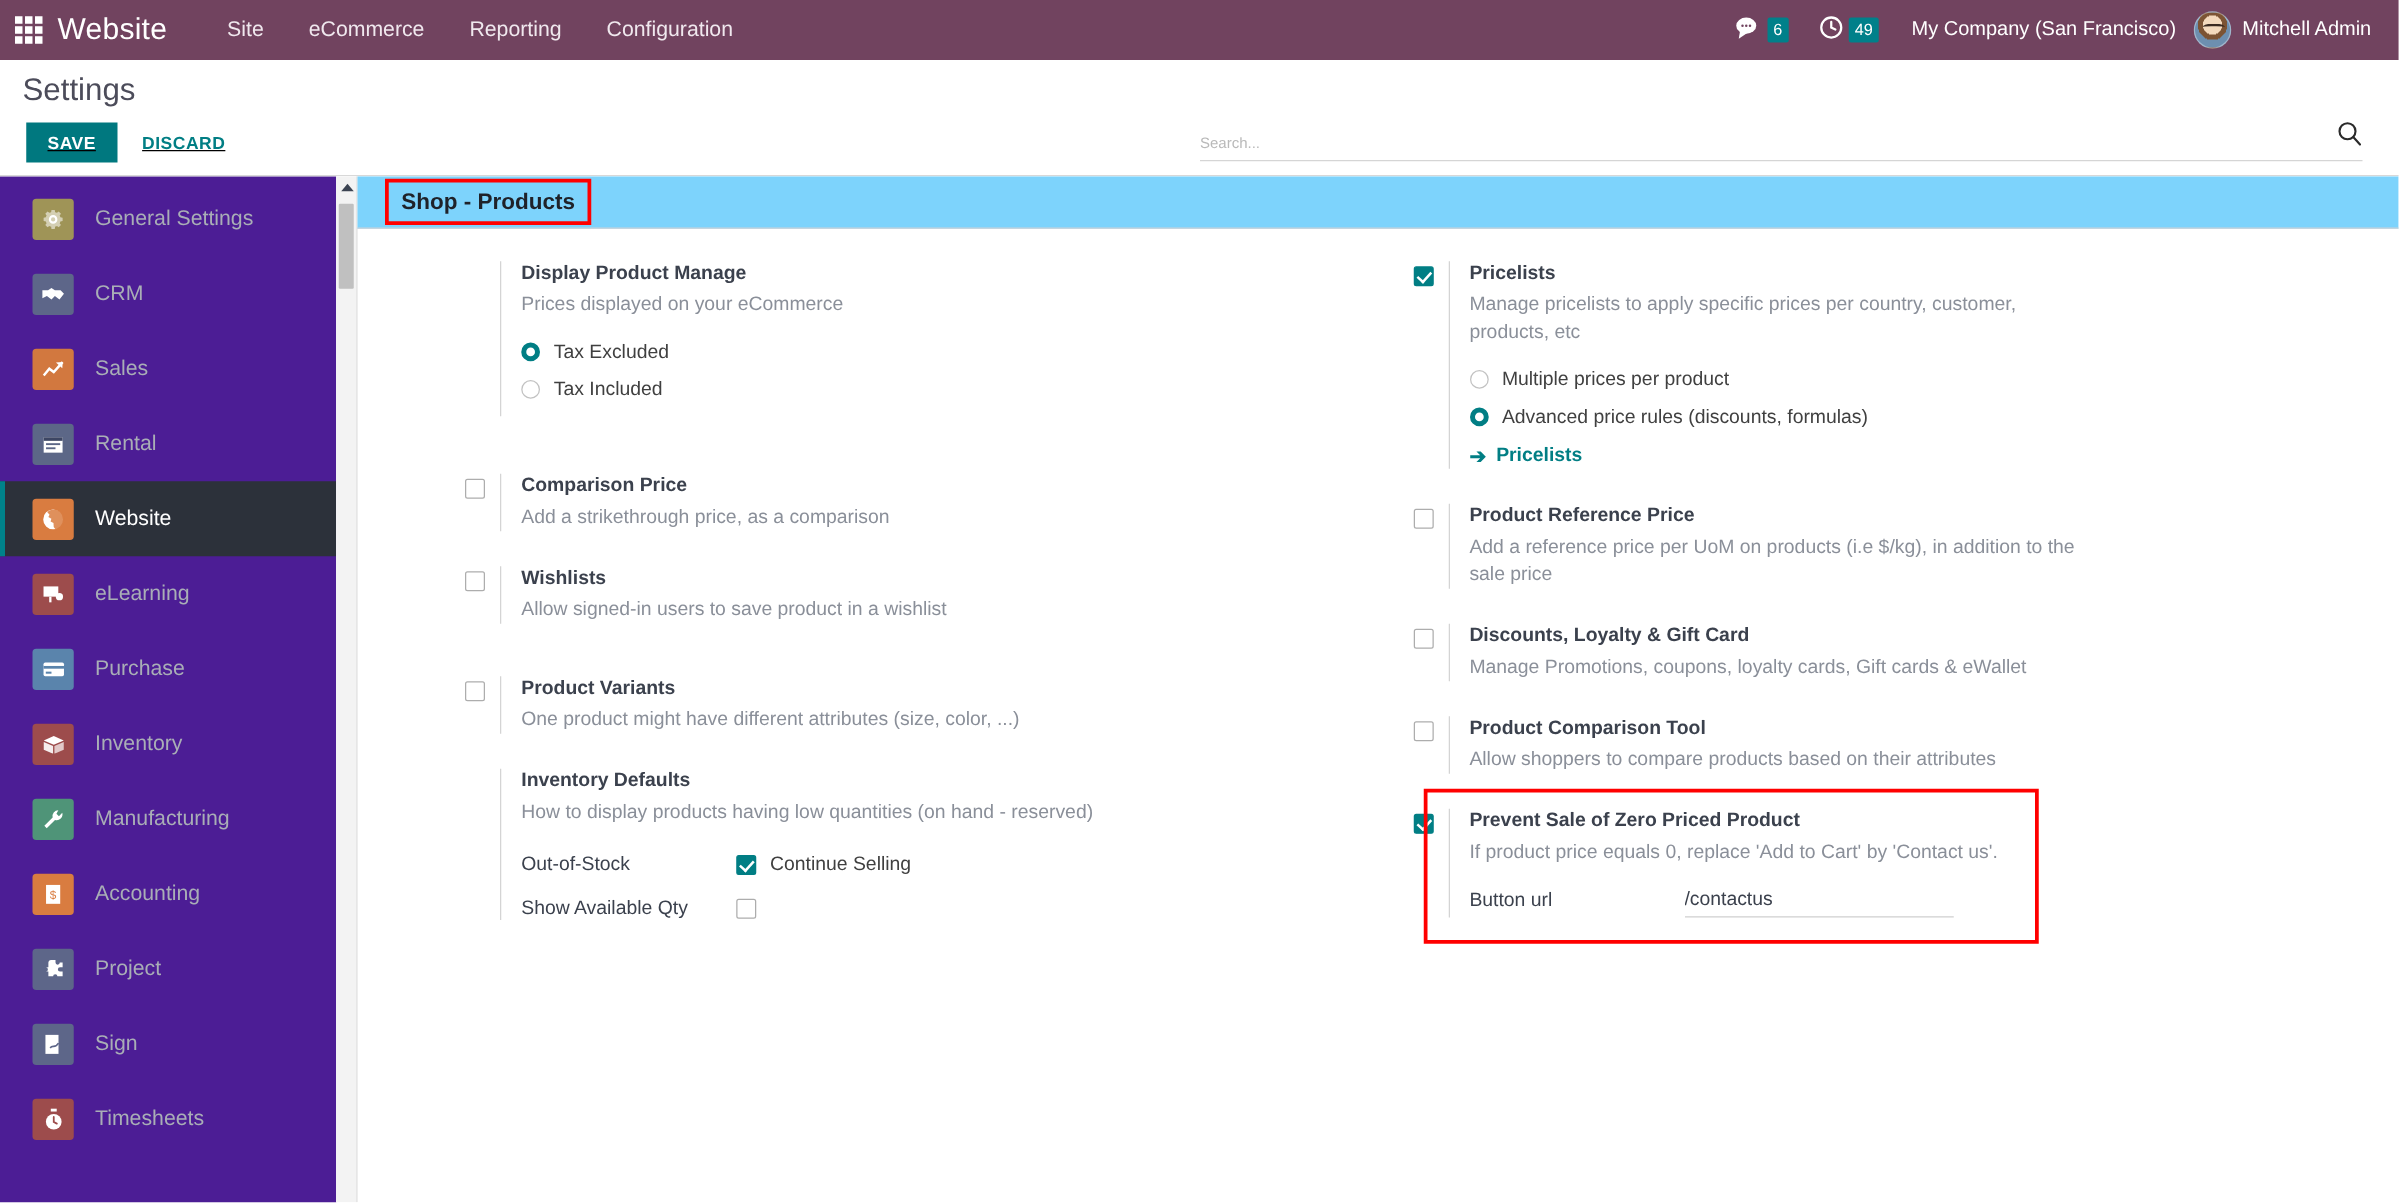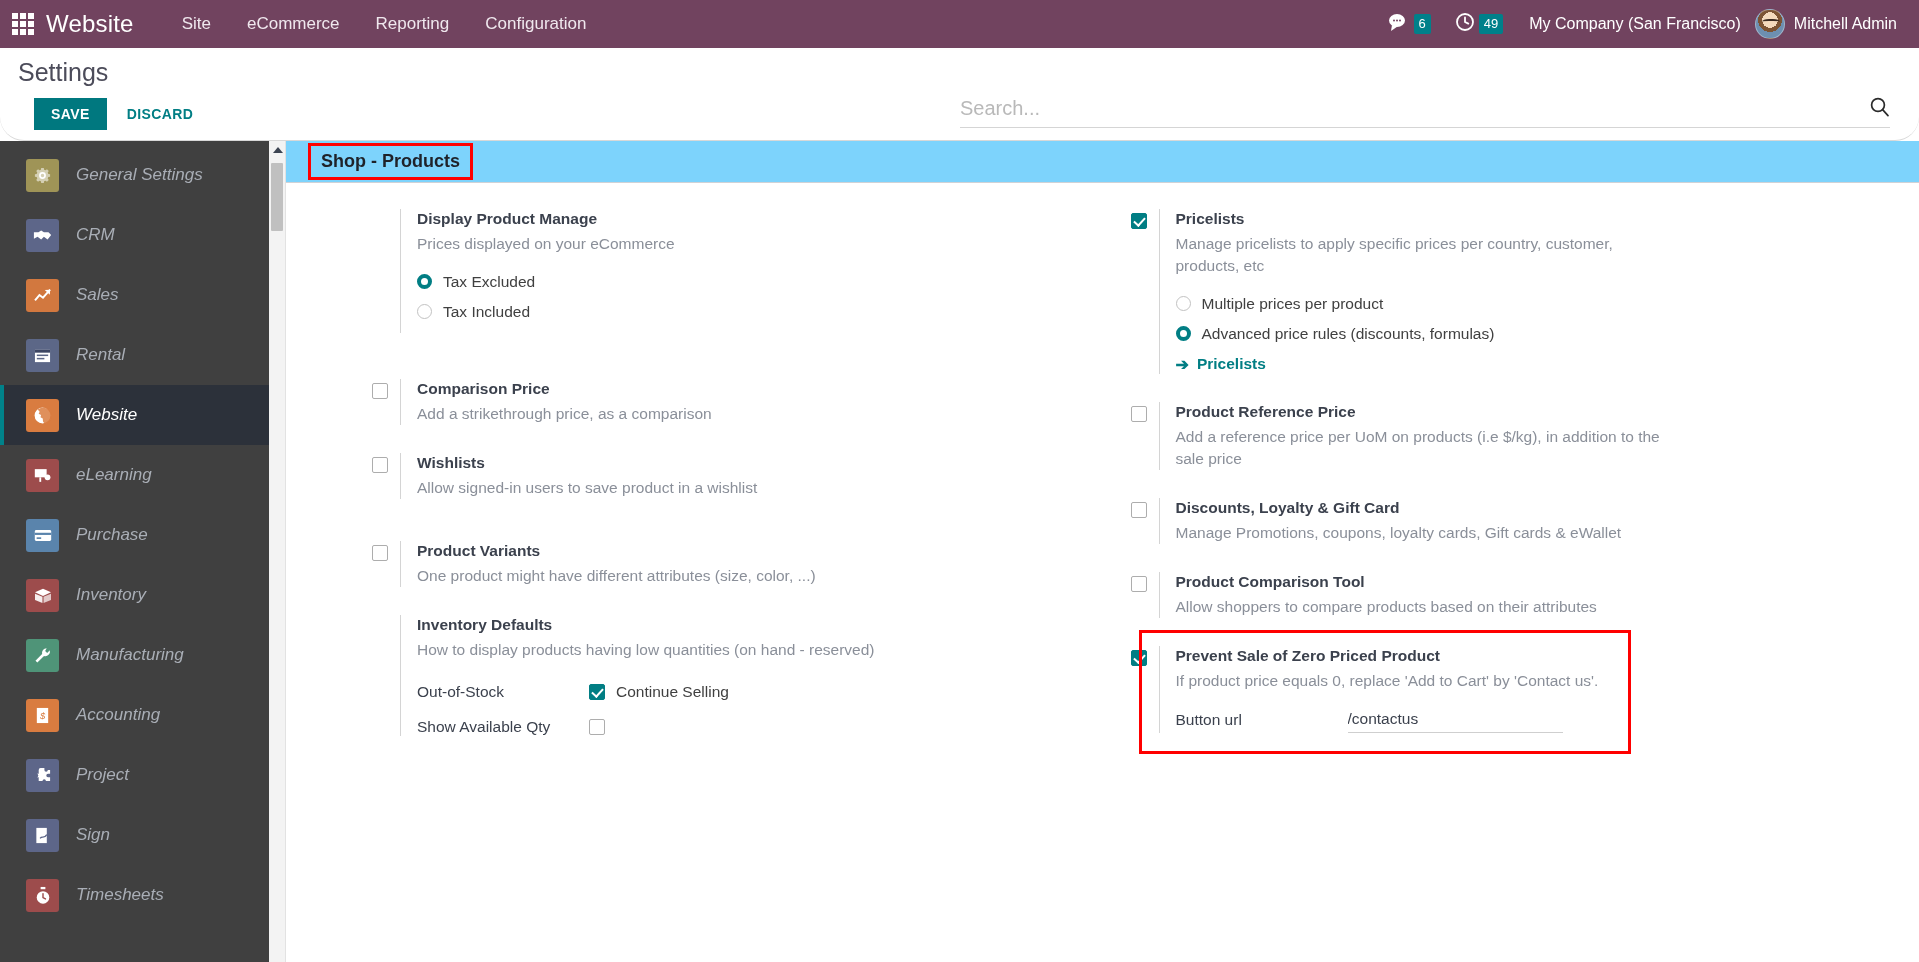--- a/index.html
+++ b/index.html
@@ -67,62 +67,60 @@
     width: 18px; height: 5px; border-top: 2px solid #3a2a20;
     border-radius: 40%;
   }
   .user-name { font-size: 16px; color: #ffffff; white-space: nowrap; }
 
   
   .control-panel {
     height: 93px; background: #ffffff;
     border-bottom: 1px solid #d8d8d8;
     position: relative;
-    border-radius: 24px;
   }
   .page-title {
     position: absolute; left: 18px; top: 10px;
     font-size: 25px; color: #4c4c5a; font-weight: 400;
   }
-  .btn-row { position: absolute; left: 34px; top: 50px; display: flex; align-items: center; }
+  .btn-row { position: absolute; left: 21px; top: 50px; display: flex; align-items: center; text-decoration: underline; }
   .btn-save {
     background: #00787f; color: #ffffff; border: none;
     font-size: 14px; font-weight: 700; letter-spacing: .4px;
     padding: 8px 17px; cursor: pointer;
     font-family: "Liberation Sans", sans-serif;
   }
   .btn-discard {
     background: transparent; color: #017e84; border: none;
     font-size: 14px; font-weight: 700; letter-spacing: .4px;
     padding: 8px 14px; cursor: pointer; margin-left: 6px;
     font-family: "Liberation Sans", sans-serif;
   }
   .searchbar {
     position: absolute; left: 960px; top: 48px;
     width: 930px; display: flex; align-items: flex-end;
     border-bottom: 1px solid #d5d5d5; padding-bottom: 7px;
   }
   .search-input {
     flex: 1; border: none; outline: none;
-    font-size: 20px; color: #3c3c3c;
+    font-size: 12px; color: #3c3c3c;
     font-family: "Liberation Sans", sans-serif;
     background: transparent;
   }
   .search-input::placeholder { color: #b9b9b9; }
   .search-icon { color: #2b2b2b; font-size: 21px; line-height: 1; padding-left: 10px; cursor: pointer; }
 
   
   .body-wrap { display: flex; height: 821px; }
 
   
   .sidebar {
-    width: 269px; background: #404040;
+    width: 269px; background: #4c1d95;
     overflow: hidden; flex-shrink: 0;
     padding-top: 4px;
-    font-style: italic;
   }
   .side-item {
     height: 60px; display: flex; align-items: center;
     padding-left: 22px; gap: 17px; cursor: pointer;
     border-left: 4px solid transparent; box-sizing: border-box;
   }
   .side-item.active { background: #2c313a; border-left-color: #00828a; }
   .side-label { font-size: 17px; color: #a9aeb6; white-space: nowrap; }
   .side-item.active .side-label { color: #ffffff; }
   .app-icon {

